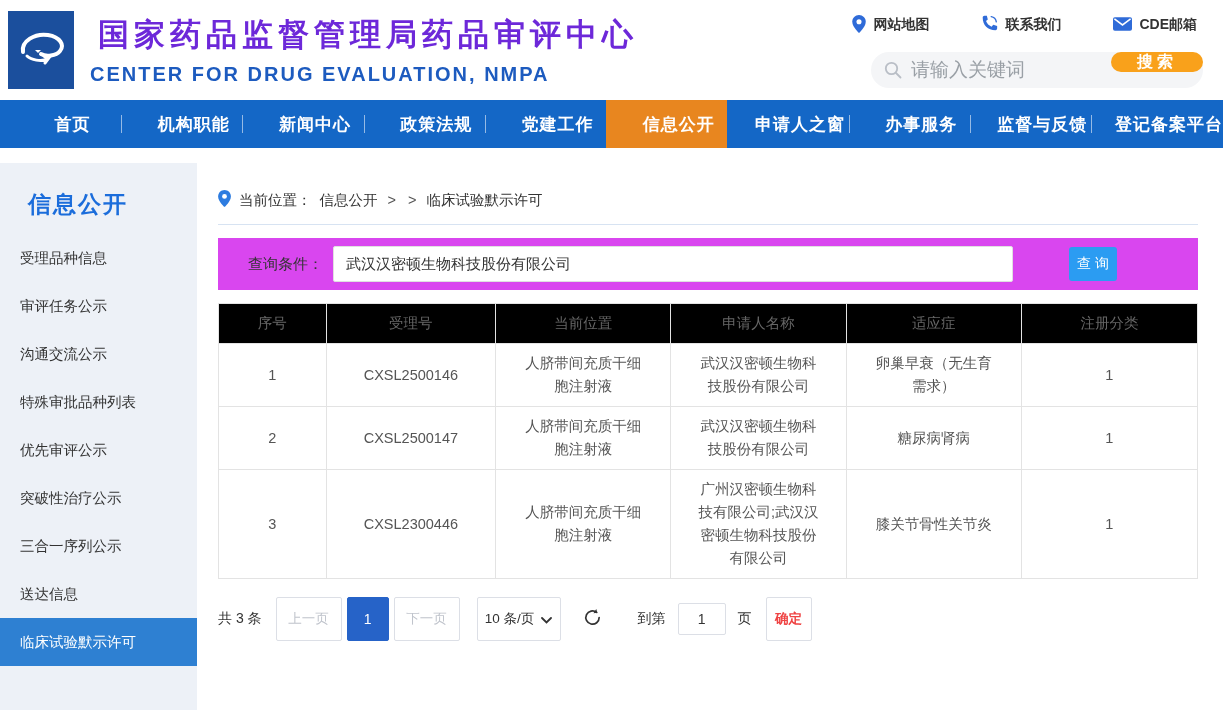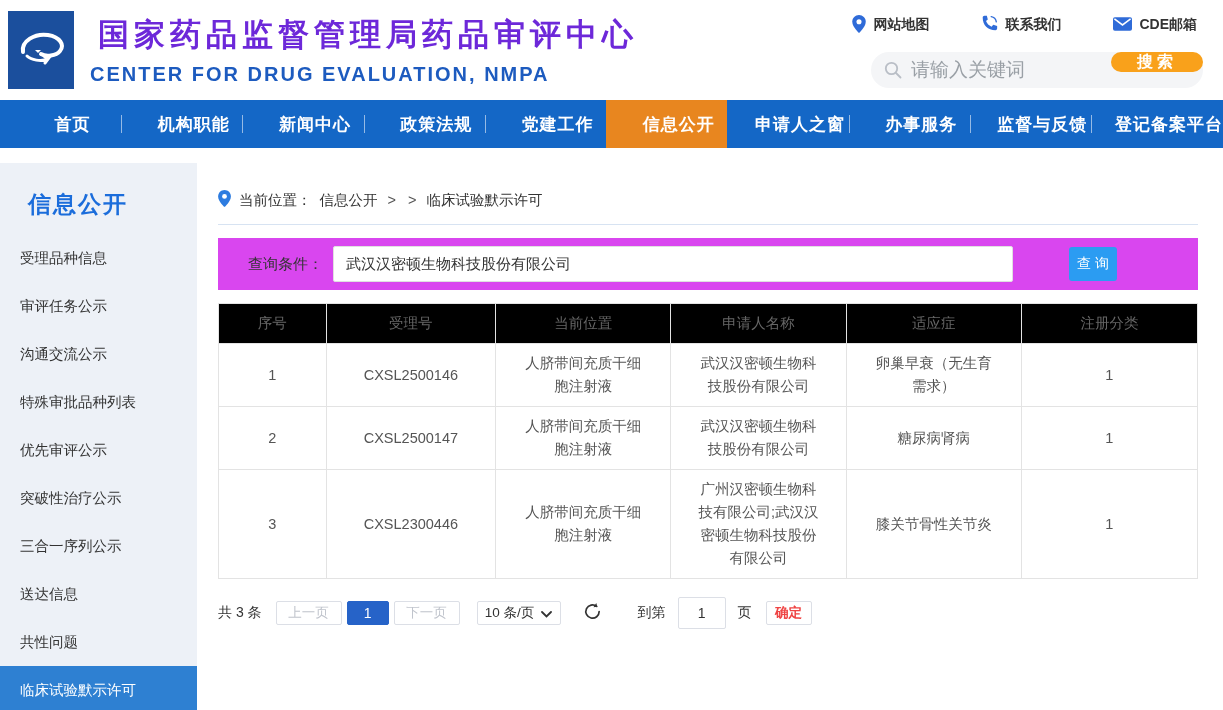--- a/index.html
+++ b/index.html
@@ -58,21 +58,21 @@
   
   table { margin-top:13px; width:100%; border-collapse:collapse; table-layout:fixed; }
   th, td { border:1px solid #e3e3e3; text-align:center; font-size:14.5px; }
   th { height:40px; background:#000000; color:#666; font-weight:normal; }
   td { color:#555; padding:8px 22px; line-height:23px; height:60px; }
   col.c1{width:11%} col.c2{width:17.3%} col.c3{width:17.9%} col.c4{width:17.9%} col.c5{width:17.9%} col.c6{width:18%}
 
   
   .pager { margin-top:18px; display:flex; align-items:center; font-size:14px; color:#333; }
   .pager .total { margin-right:14px; }
-  .pg-box { height:24px; display:flex; align-items:center; justify-content:center; background:#fff;
+  .pg-box { height:44px; display:flex; align-items:center; justify-content:center; background:#fff;
     border:1px solid #dcdfe6; border-radius:2px; cursor:pointer; font-size:13.5px; }
   .pg-prev, .pg-next { width:66px; color:#c0c4cc; margin-right:5px; }
   .pg-cur { width:42px; background:#2663c8; border-color:#2663c8; color:#fff; margin-right:5px; font-size:14px; }
   .pg-size { width:84px; margin-left:12px; gap:7px; color:#333; }
   .pg-refresh { margin-left:22px; background:none; border:none; cursor:pointer; display:flex; align-items:center; }
   .pg-goto-label { margin-left:36px; }
   .pg-goto-input { margin-left:12px; width:48px; height:32px; border:1px solid #dcdfe6; border-radius:2px;
     text-align:center; font-size:14px; color:#333; outline:none; font-family:inherit; }
   .pg-unit { margin-left:12px; }
   .pg-ok { margin-left:14px; width:46px; font-weight:bold; color:#ef4444; }
@@ -157,21 +157,20 @@
     <div class="sidebar-title">信息公开</div>
     <ul>
       <li>受理品种信息</li>
       <li>审评任务公示</li>
       <li>沟通交流公示</li>
       <li>特殊审批品种列表</li>
       <li>优先审评公示</li>
       <li>突破性治疗公示</li>
       <li>三合一序列公示</li>
       <li>送达信息</li>
-      <li>共性问题</li>
       <li class="active">临床试验默示许可</li>
     </ul>
   </aside>
 
   <main class="main">
     <div class="breadcrumb">
       <span>
         <svg width="13" height="17" viewBox="0 0 18 24">
             <path d="M9 0C4 0 0 4 0 9c0 7 9 15 9 15s9-8 9-15C18 4 14 0 9 0z" fill="#2d7ce0"></path>
             <circle cx="9" cy="9" r="3.4" fill="#fff"></circle>

